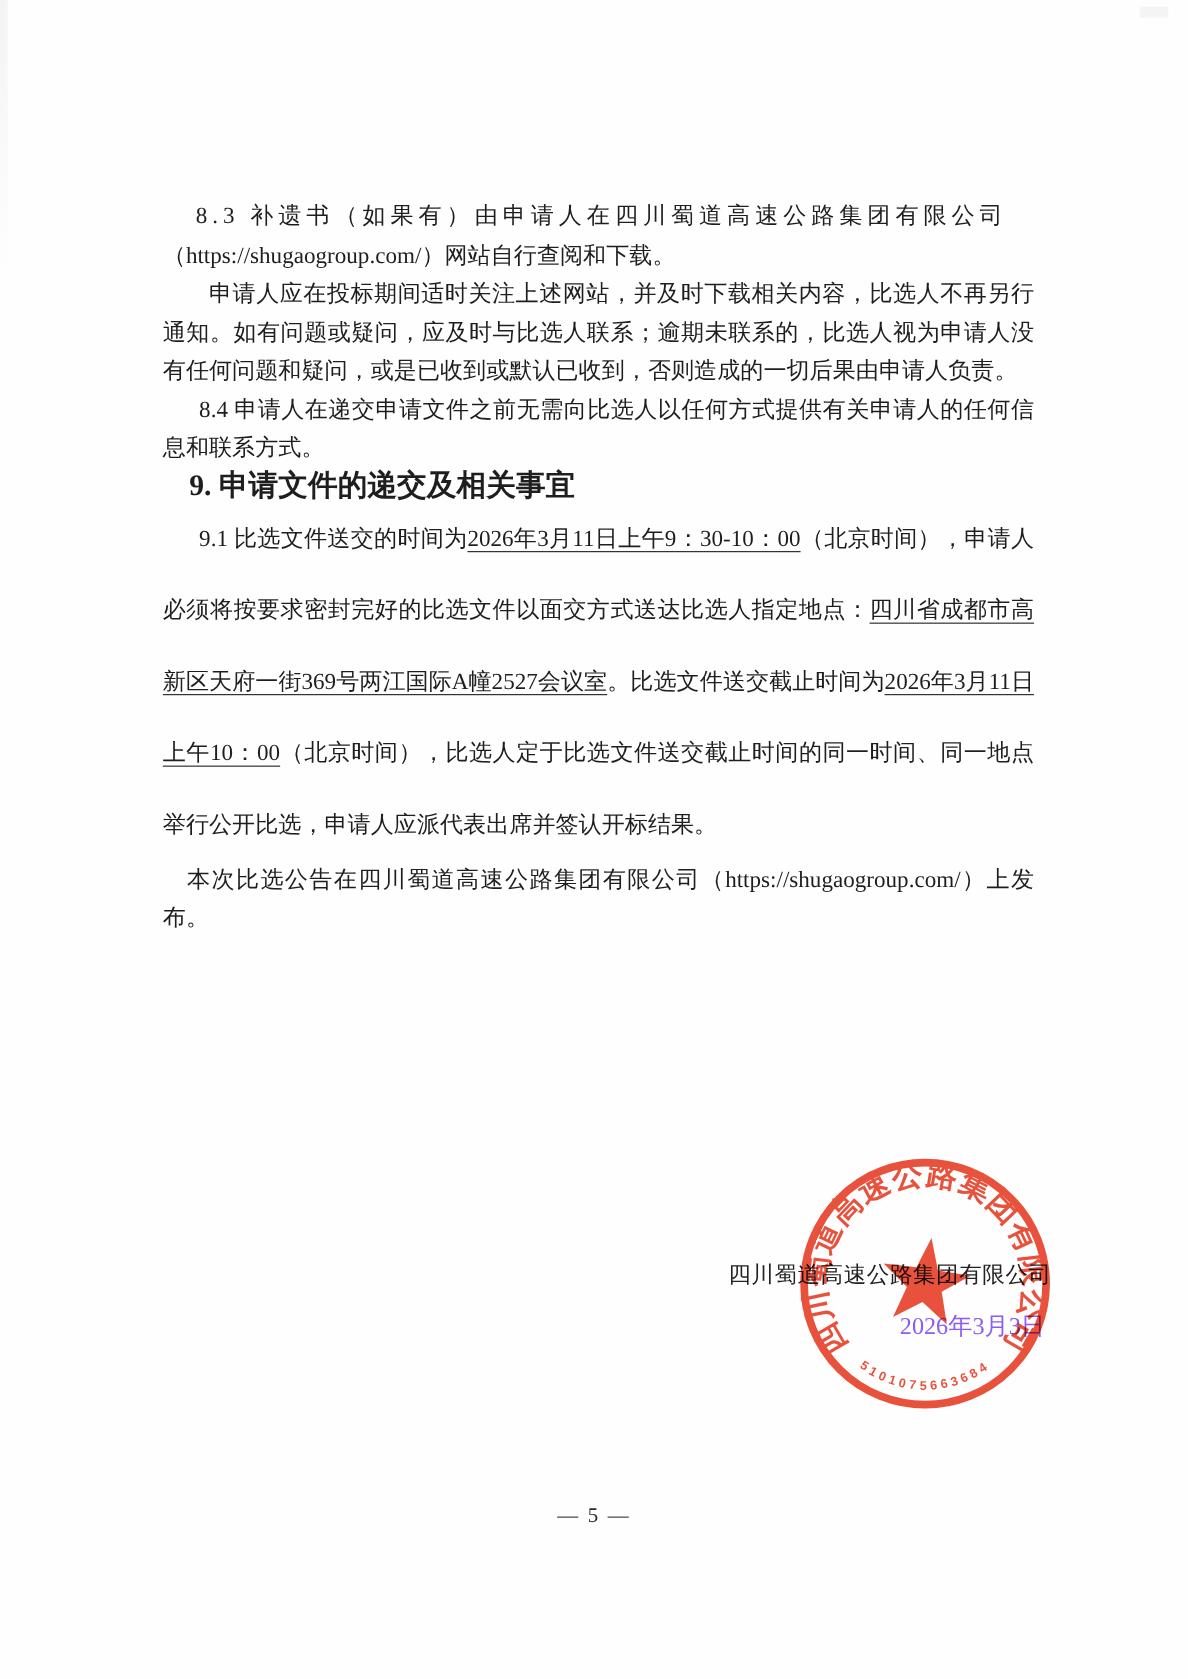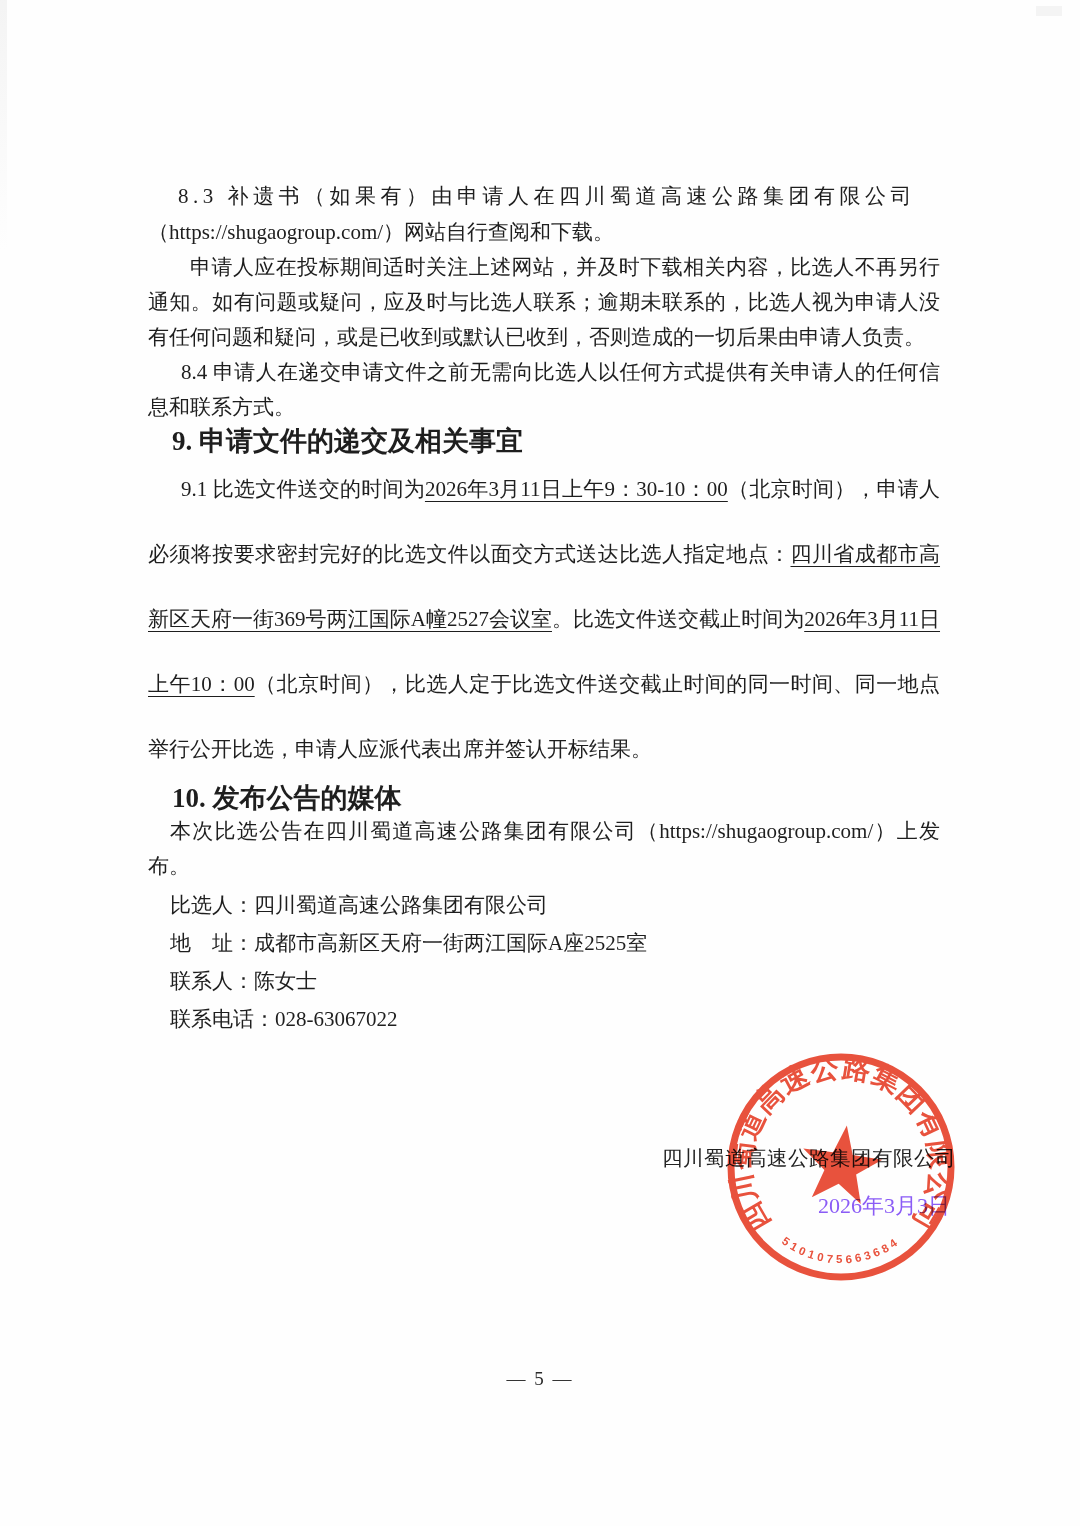--- a/index.html
+++ b/index.html
@@ -88,31 +88,24 @@
 
     <p class="p-indent p-notice">申请人应在投标期间适时关注上述网站，并及时下载相关内容，比选人不再另行通知。如有问题或疑问，应及时与比选人联系；逾期未联系的，比选人视为申请人没有任何问题和疑问，或是已收到或默认已收到，否则造成的一切后果由申请人负责。</p>
 
     <p class="p-num p84">8.4 申请人在递交申请文件之前无需向比选人以任何方式提供有关申请人的任何信息和联系方式。</p>
 
     <p class="h-sec h9">9. 申请文件的递交及相关事宜</p>
 
     <p class="p-num p91"><span>9.1 比选文件送交的时间为</span><span class="u">2026年3月11日上午9：30-10：00</span><span>（北京时间），申请人必须将按要求密封完好的比选文件以面交方式送达比选人指定地点：</span><span class="u">四川省成都市高新区天府一街369号两江国际A幢2527会议室</span><span>。比选文件送交截止时间为</span><span class="u">2026年3月11日上午10：00</span><span>（北京时间），比选人定于比选文件送交截止时间的同一时间、同一地点举行公开比选，申请人应派代表出席并签认开标结果。</span></p>
 
 
-    <p class="h-sec h10">10. 发布公告的媒体</p>
 
     <p class="p10">本次比选公告在四川蜀道高速公路集团有限公司（https://shugaogroup.com/）上发布。</p>
 
 
-    <div class="contact">
-      <p class="contact-line"><span>比选人：</span><span>四川蜀道高速公路集团有限公司</span></p>
-      <p class="contact-line"><span>地　址：</span><span>成都市高新区天府一街两江国际A座2525室</span></p>
-      <p class="contact-line"><span>联系人：</span><span>陈女士</span></p>
-      <p class="contact-line"><span>联系电话：</span><span>028-63067022</span></p>
-    </div>
 
   </div>
 
   <div class="sig-company">四川蜀道高速公路集团有限公司</div>
   <div class="sig-date">2026年3月3日</div>
 
   <svg class="stamp" viewBox="-121 -121 242 242" xmlns="http://www.w3.org/2000/svg">
     <defs>
       <path id="arcTop" d="M -67 60 A 90 90 0 1 1 67 60" fill="none"></path>
       <path id="arcBottom" d="M -62 74 A 97 97 0 0 0 62 74" fill="none"></path>

